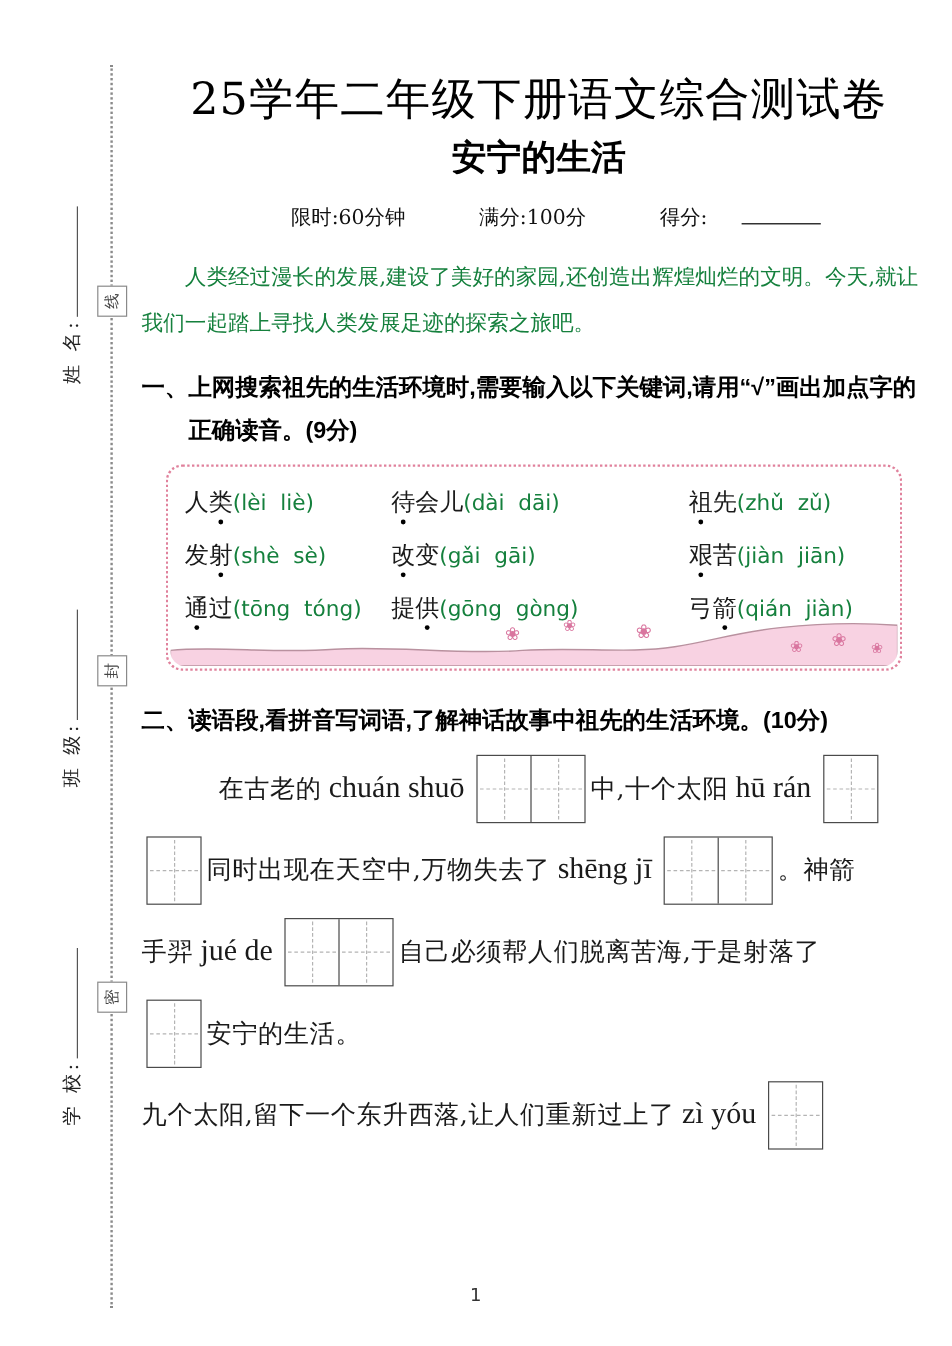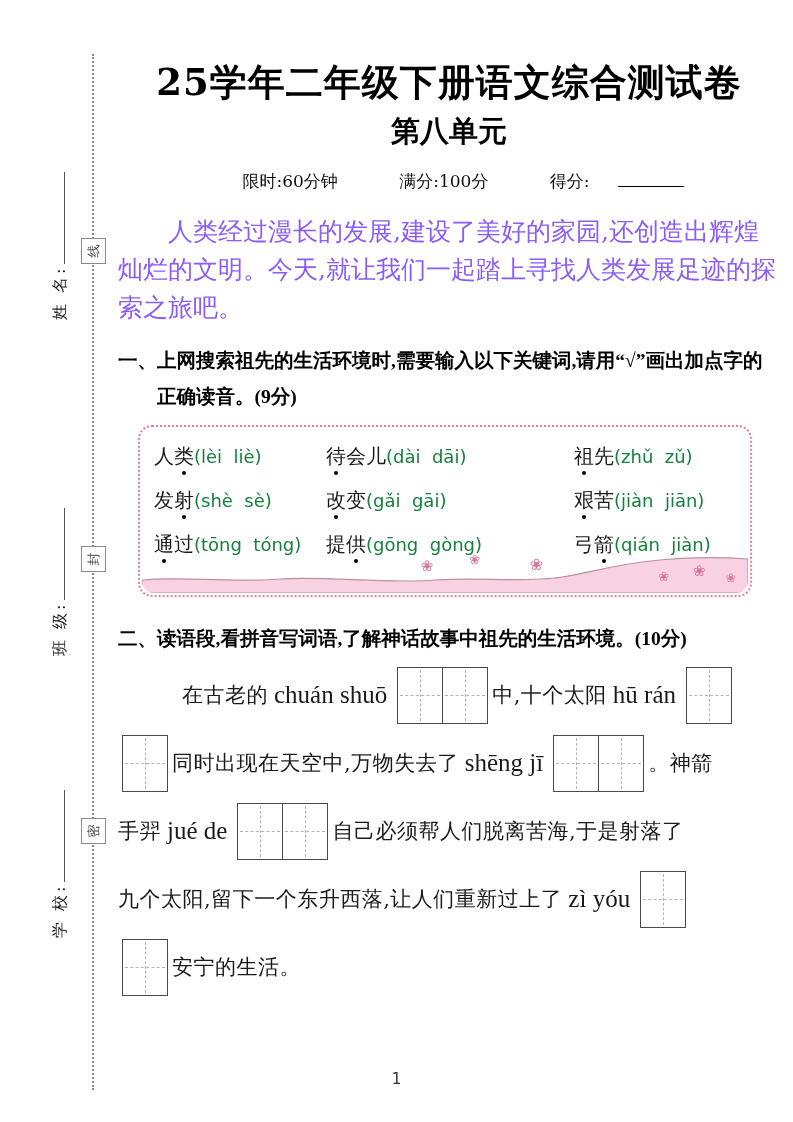--- a/index.html
+++ b/index.html
@@ -24,32 +24,32 @@
     font-size:16px; letter-spacing:3px; color:#222; white-space:nowrap;
   }
   .margin-field .blank { display:inline-block; width:92px; border-bottom:1.2px solid #555; height:14px; margin-left:2px; }
   .mf-name   { top:320px; width:180px; }
   .mf-class  { top:656px; width:185px; }
   .mf-school { top:938px; width:172px; }
 
   
   .main { position:absolute; left:118px; top:0; width:662px; }
 
-  .title { margin-top:58px; text-align:center; font-size:37px; font-weight:bold; letter-spacing:1px; color:#000; }
+  .title { margin-top:58px; text-align:center; font-size:37px; font-weight:normal; letter-spacing:1px; color:#000; }
   .subtitle { margin-top:4px; text-align:center; font-size:29px; font-weight:bold; color:#000; }
 
   .info-line { margin-top:18px; text-align:center; font-size:17px; color:#111; }
   .info-line .seg { margin:0 28px; }
   .score-blank { display:inline-block; width:66px; border-bottom:1.3px solid #000; height:13px; }
 
-  .para { margin-top:20px; font-size:25px; line-height:38px; text-indent:2em; color:#8b5cf6; }
+  .para { margin-top:20px; font-size:18px; line-height:38px; text-indent:2em; color:#15803d; }
   .para2 { margin-top:12px; }
 
   .q-header {
-    margin-top:16px; font-family:Liberation Serif, serif;
+    margin-top:16px; font-family:Liberation Sans, sans-serif;
     font-weight:bold; font-size:19.5px; line-height:36px; color:#000;
     padding-left:2em; text-indent:-2em;
   }
   .q2-header { margin-top:24px; }
 
   
   .pinkbox {
     position:relative; margin:10px 0 0 20px; width:596px; height:112px;
     border:2px dotted #e0819c; border-radius:14px; padding:16px 0 40px 14px;
     overflow:hidden; background:#fff;
@@ -110,21 +110,21 @@
 <div class="margin-field mf-class">
   <span>班 级:</span><span class="blank"></span>
 </div>
 <div class="margin-field mf-school">
   <span>学 校:</span><span class="blank"></span>
 </div>
 
 <div class="main">
 
   <div class="title">25学年二年级下册语文综合测试卷</div>
-  <div class="subtitle">第八单元</div>
+  <div class="subtitle">安宁的生活</div>
 
   <div class="info-line">
     <span class="seg">限时:60分钟</span>
     <span class="seg">满分:100分</span>
     <span class="seg">得分:</span><span class="score-blank"></span>
   </div>
 
   <div class="para">人类经过漫长的发展,建设了美好的家园,还创造出辉煌灿烂的文明。今天,就让我们一起踏上寻找人类发展足迹的探索之旅吧。</div>
 
   <div class="q-header">一、上网搜索祖先的生活环境时,需要输入以下关键词,请用“√”画出加点字的正确读音。(9分)</div>
@@ -189,30 +189,30 @@
       <span class="zh">手羿</span>
       <span class="py">jué de</span>
       <span class="tzg">
           <span class="cell"></span>
           <span class="cell"></span>
         </span>
       <span class="zh">自己必须帮人们脱离苦海,于是射落了</span>
     </div>
 
     <div class="pline">
+      <span class="tzg">
+          <span class="cell"></span>
+        </span>
+      <span class="zh">安宁的生活。</span>
+    </div>
+
+    <div class="pline">
       <span class="zh">九个太阳,留下一个东升西落,让人们重新过上了</span>
       <span class="py">zì yóu</span>
       <span class="tzg push-right">
           <span class="cell"></span>
         </span>
     </div>
 
-    <div class="pline">
-      <span class="tzg">
-          <span class="cell"></span>
-        </span>
-      <span class="zh">安宁的生活。</span>
-    </div>
-
   </div>
 </div>
 
 <div class="page-num">1</div>
 
 </body></html>

